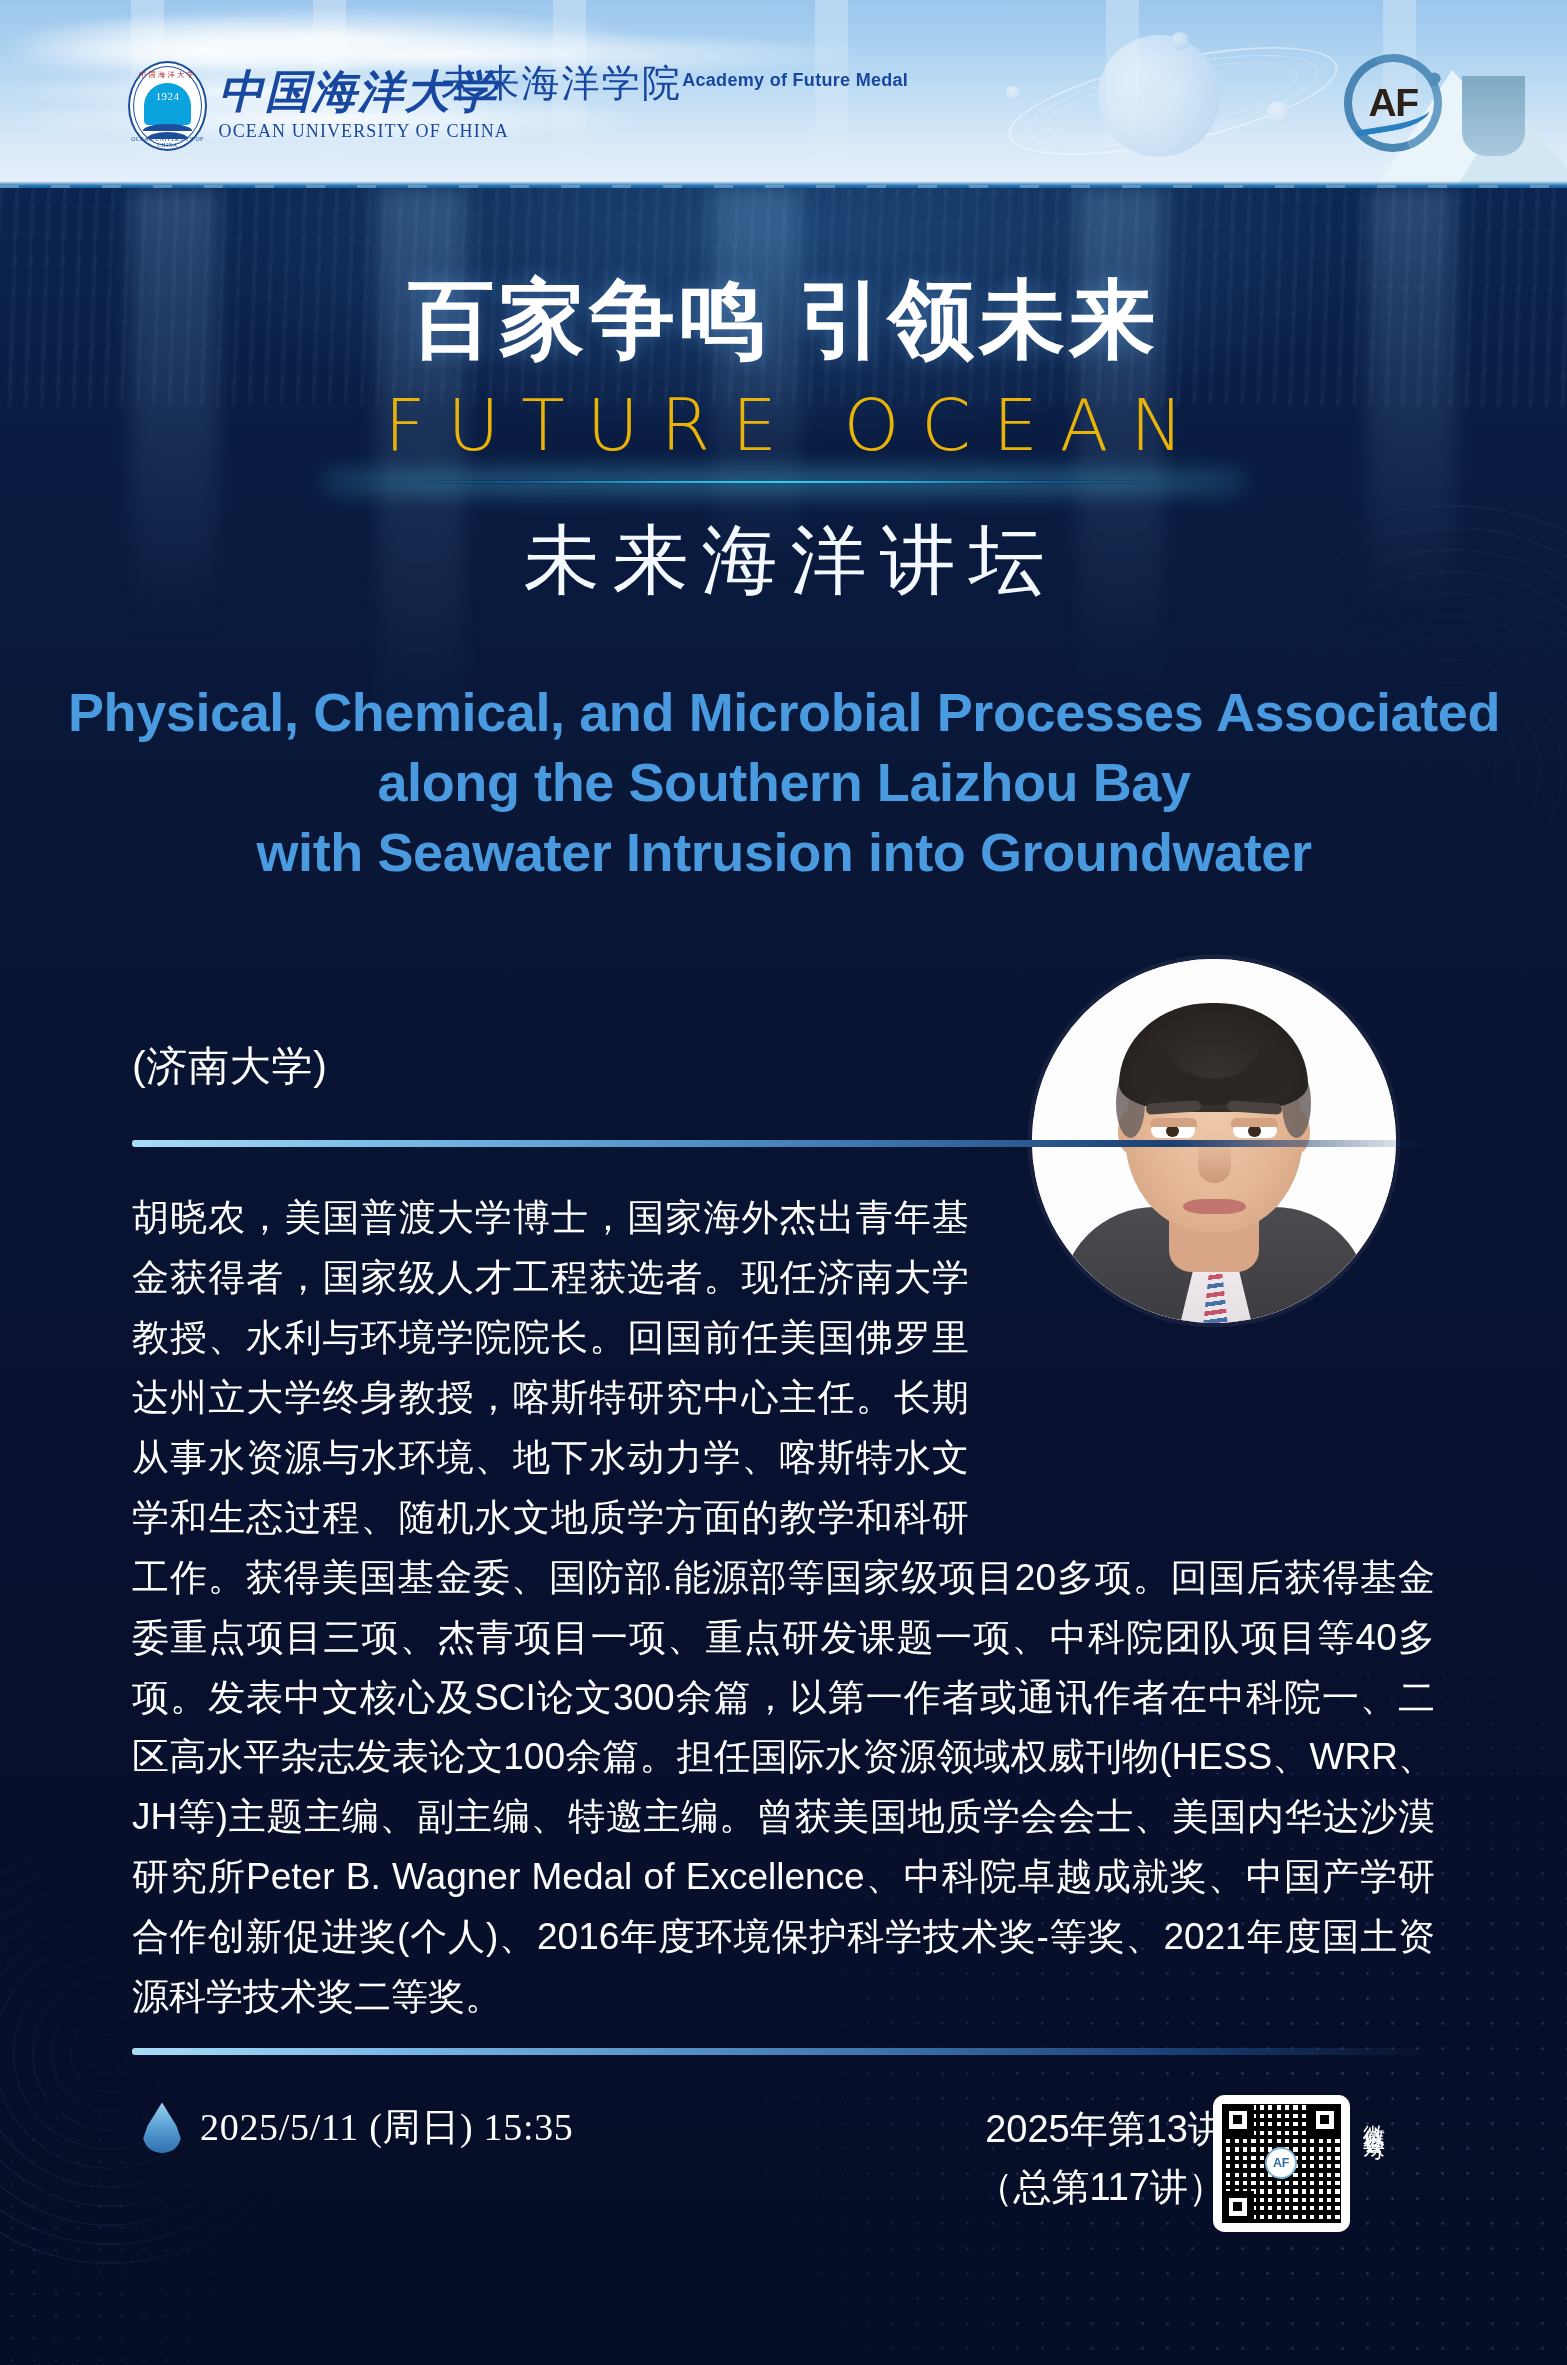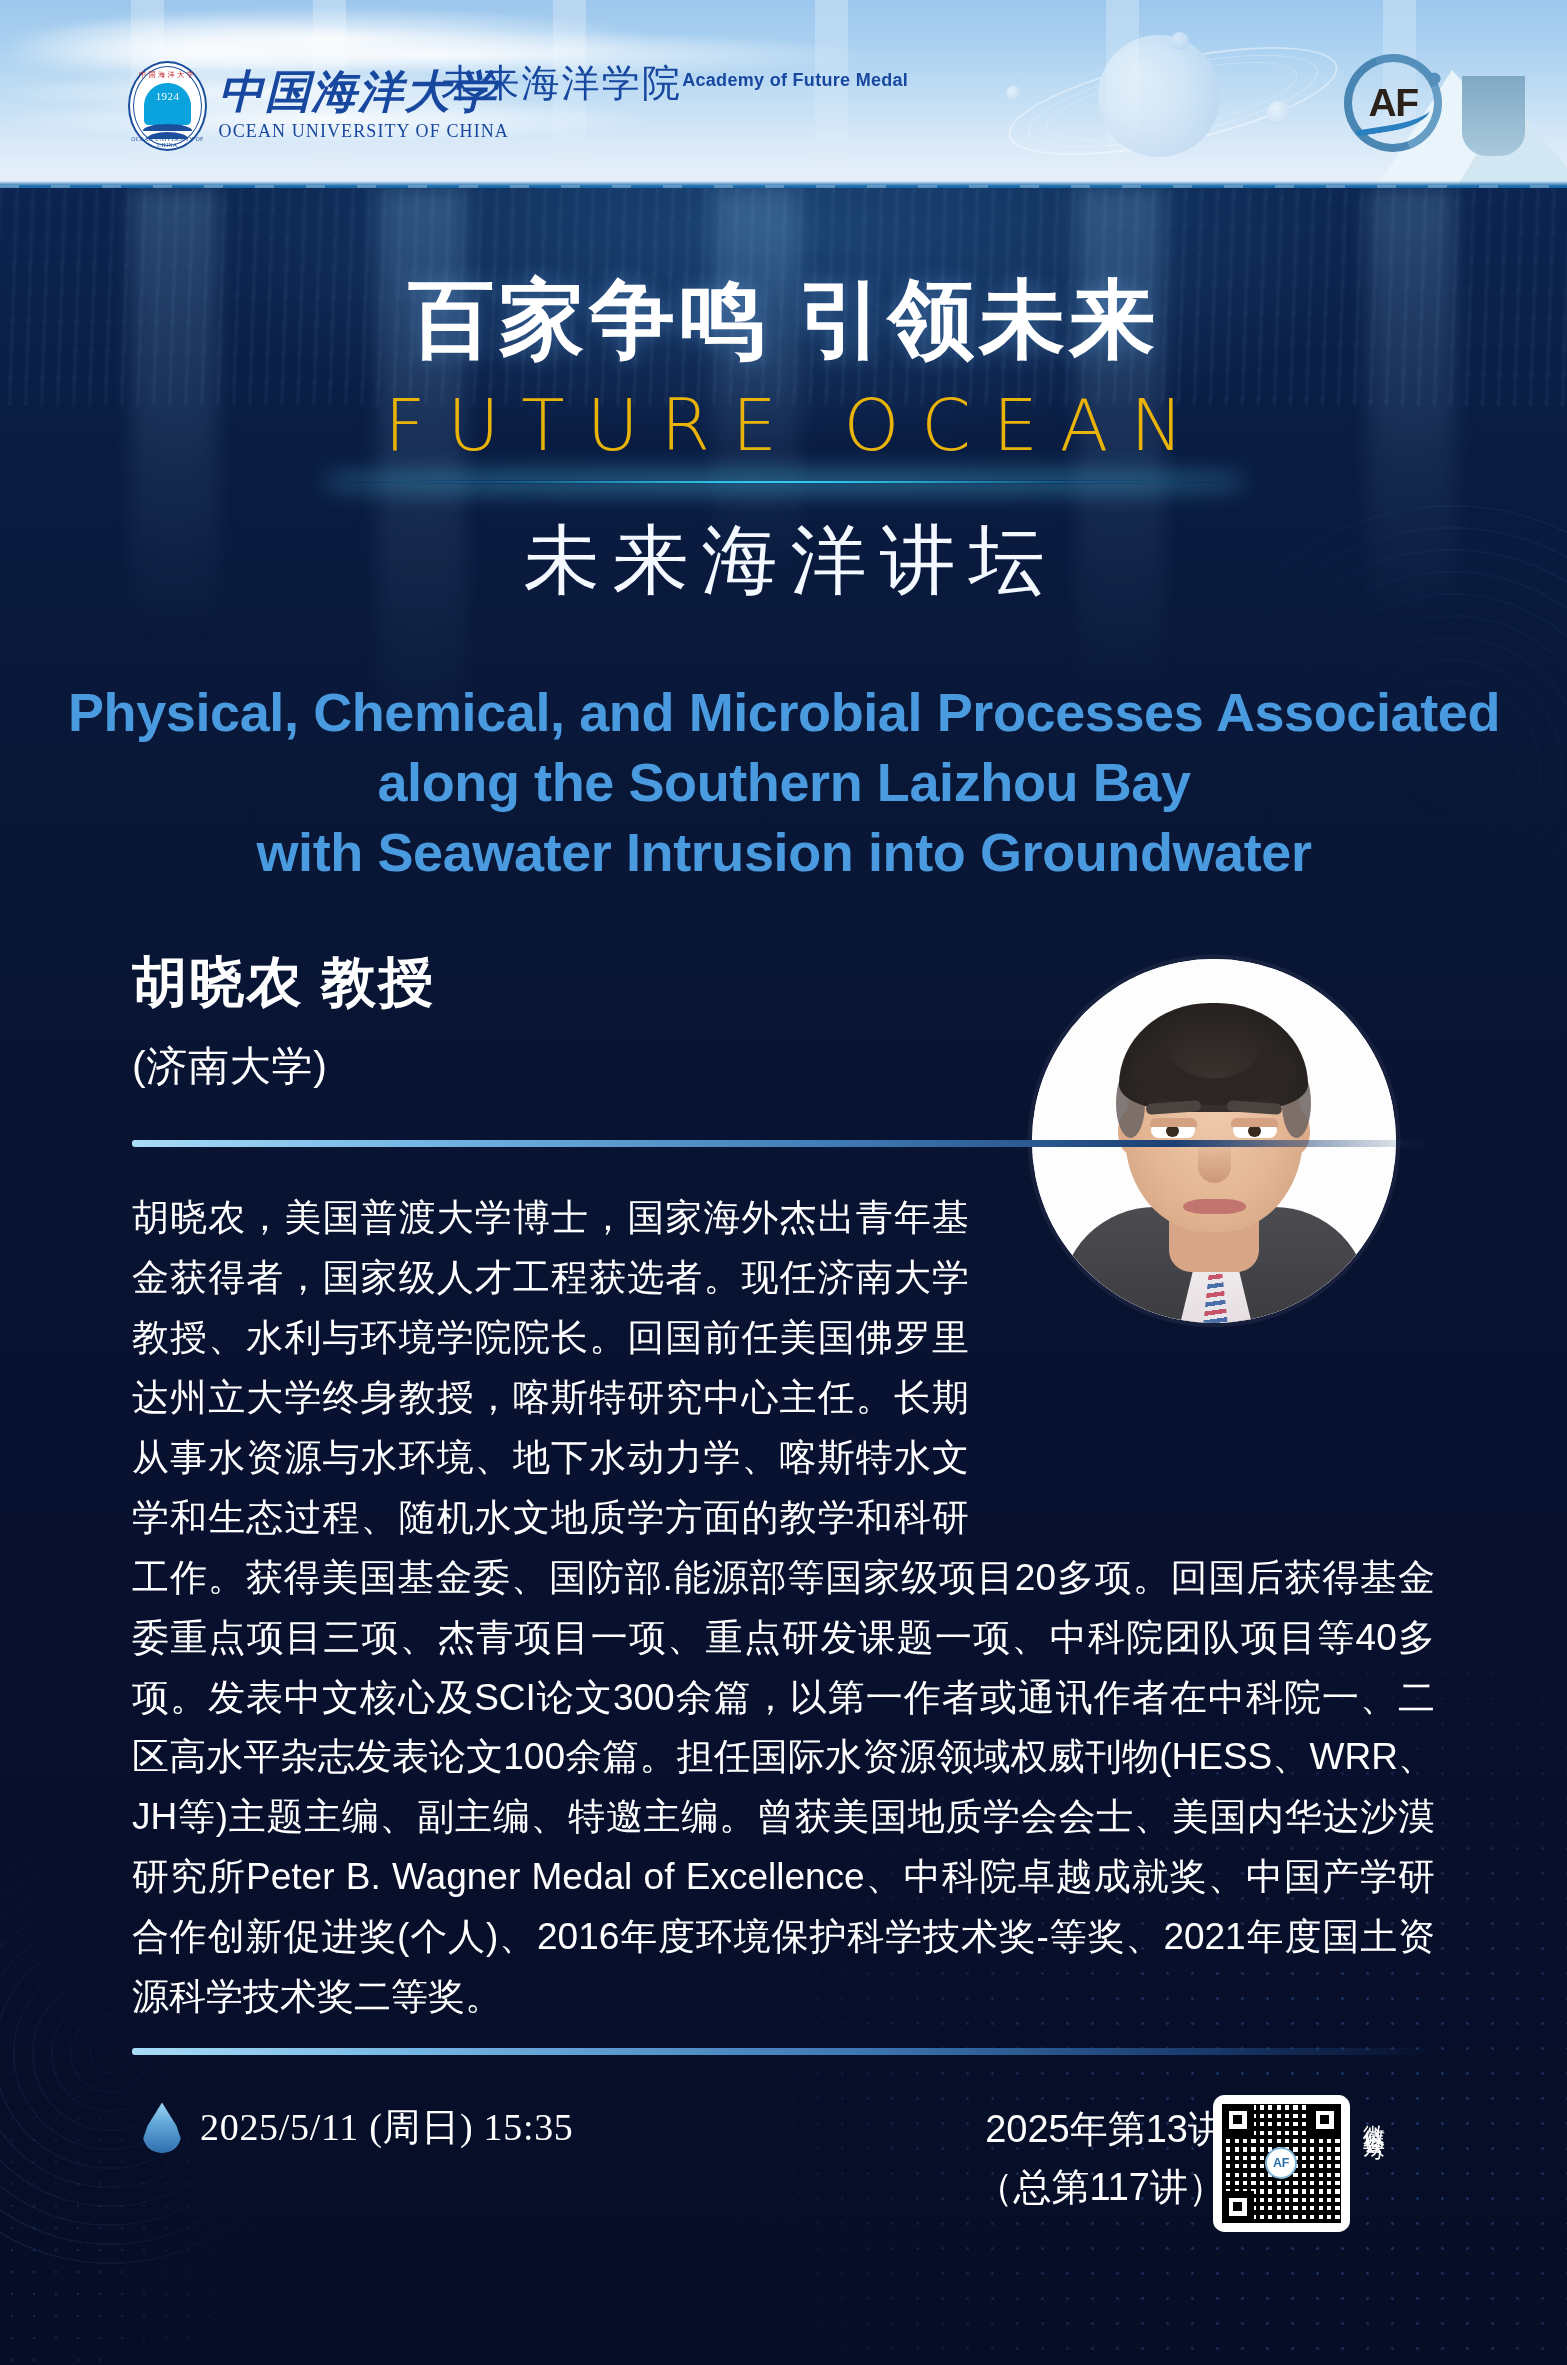--- a/index.html
+++ b/index.html
@@ -444,21 +444,20 @@
   <div class="title-en">FUTURE OCEAN</div>
   <div class="glowbar"></div>
   <div class="title-sub">未来海洋讲坛</div>
 
   <div class="talk-title">
     <div>Physical, Chemical, and Microbial Processes Associated</div>
     <div>along the Southern Laizhou Bay</div>
     <div>with Seawater Intrusion into Groundwater</div>
   </div>
 
-  <div class="speaker-name">胡晓农 教授</div>
   <div class="speaker-aff">(济南大学)</div>
 
   <div class="portrait">
     <div class="face">
       <div class="p-bg"></div>
       <div class="p-suit"></div>
       <div class="p-shirt"></div>
       <div class="p-tie"></div>
       <div class="p-neck"></div>
       <div class="p-ear l"></div>

